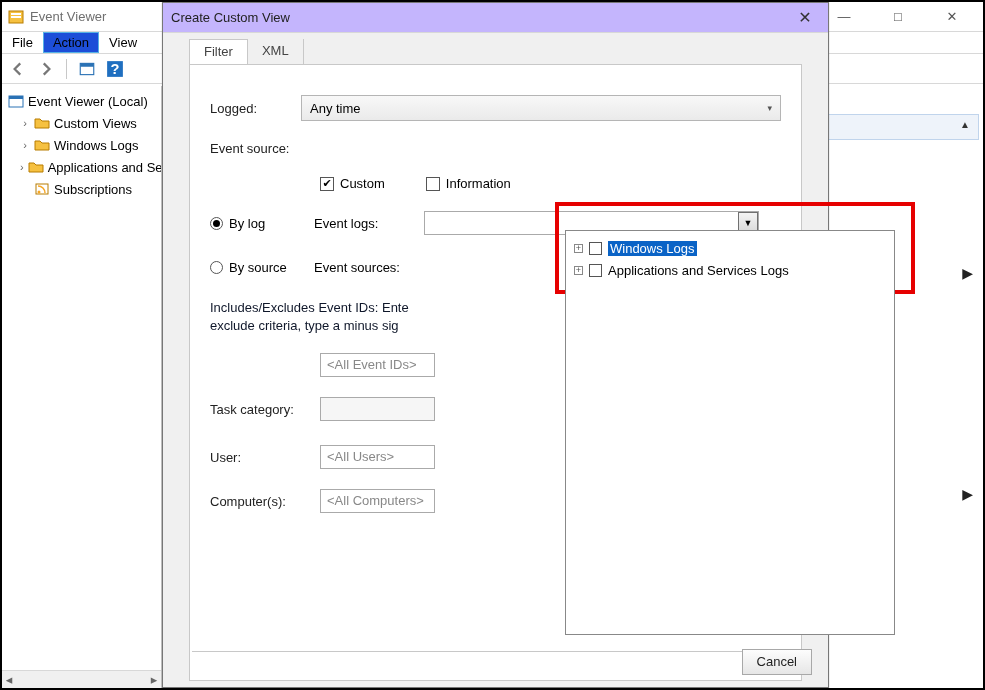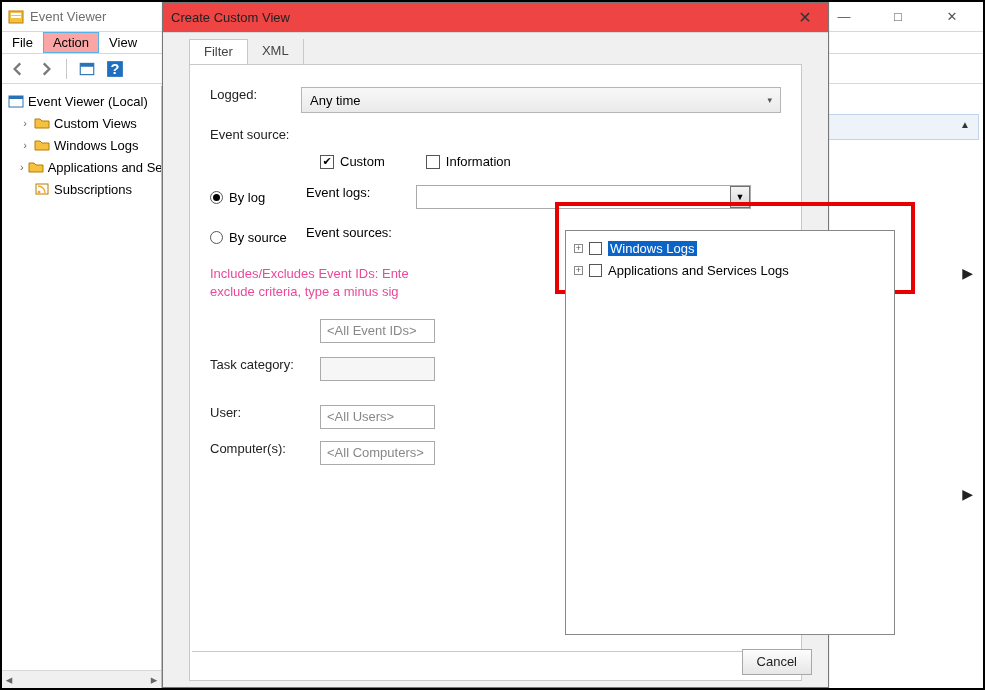--- a/index.html
+++ b/index.html
@@ -7,21 +7,21 @@
 
   
   .parent-window { position: absolute; inset: 0; background: #fff; }
   .pw-titlebar { display: flex; align-items: center; height: 30px; padding: 0 6px; background: #fff; border-bottom: 1px solid #d8d8d8; }
   .pw-icon { width: 16px; height: 16px; margin-right: 6px; display:inline-flex; }
   .pw-title { color: #6f6f6f; }
   .pw-caption { margin-left: auto; display:flex; gap: 28px; padding-right: 12px; }
   .pw-caption .cap { width: 26px; height: 22px; display:flex; align-items:center; justify-content:center; color:#555; }
   .pw-menubar { display:flex; height:22px; align-items:stretch; border-bottom:1px solid #d8d8d8; }
   .pw-menubar .mi { padding: 2px 10px; line-height:18px; }
-  .pw-menubar .mi.active { background:#fca5a5; border:1px solid #56b1e6; padding:1px 9px; }
+  .pw-menubar .mi.active { background:#1d4ed8; border:1px solid #56b1e6; padding:1px 9px; }
   .pw-toolbar { display:flex; height:30px; align-items:center; padding: 0 4px; gap:4px; border-bottom:1px solid #d8d8d8; }
   .tbtn { width:24px; height:24px; display:flex; align-items:center; justify-content:center; border:1px solid transparent; }
   .tbtn svg { width:18px; height:18px; }
   .tbsep { width:1px; height:20px; background:#c8c8c8; margin:0 4px; }
 
   .body-area { position:absolute; top:84px; bottom:0; left:0; right:0; }
 
   .tree-pane { position:absolute; left:0; top:0; bottom:0; width:160px; border-right:1px solid #c8c8c8; background:#fff; overflow:hidden; }
   .tree-root { padding:4px 0 4px 4px; white-space:nowrap; }
   .tree-row { display:flex; align-items:center; height:22px; gap:4px; padding-left:2px; }
@@ -34,57 +34,57 @@
 
   
   .actions-pane { position:absolute; right:0; top:0; bottom:0; width:155px; background:#fff; }
   .actions-header { background:#eef3fa; border:1px solid #c0d4ec; height:26px; margin:28px 4px 0 0; position:relative; }
   .actions-header::after{ content:"▲"; position:absolute; right:8px; top:4px; font-size:10px; color:#333;}
   .actions-item { margin:10px 4px; color:#222; }
   .actions-arrow { text-align:right; padding-right:10px; font-size:14px; color:#222; }
 
   
   .dialog { position:absolute; left:160px; top:0; width:667px; height:686px; background:#f0f0f0; border:1px solid #777; box-shadow: 0 0 0 1px rgba(0,0,0,.05); }
-  .dlg-titlebar { display:flex; align-items:center; height:30px; background:#ef4444; padding:0 8px; border-bottom:1px solid #d8d8d8;}
+  .dlg-titlebar { display:flex; align-items:center; height:30px; background:#c4b5fd; padding:0 8px; border-bottom:1px solid #d8d8d8;}
   .dlg-title { color:#222; }
   .dlg-close { margin-left:auto; width:30px; text-align:center; font-size:16px; color:#333; }
   .dlg-body { position:relative; padding:6px 26px; height:calc(100% - 30px); }
 
   .tabset { display:flex; border-bottom:1px solid #c8c8c8; height:26px; }
   .tab { padding:4px 14px 3px; border:1px solid #c8c8c8; border-bottom:none; background:#f0f0f0; color:#444; }
   .tab.active { background:#fff; position:relative; top:0px;}
   .tab:not(.active){ border-top:none; border-left:none; border-right:1px solid #c8c8c8;}
   .tabcontent { background:#fff; border:1px solid #c8c8c8; border-top:none; height: calc(100% - 26px); position:relative; padding:10px 20px 12px 20px; }
 
-  .form-row { display:flex; margin:12px 0; }
+  .form-row { display:flex; align-items:center; margin:20px 0; }
   .lbl { width:110px; color:#222; }
   .sel { flex:1; height:26px; border:1px solid #b5b5b5; background:linear-gradient(#f8f8f8,#eaeaea); padding:4px 8px; display:flex; align-items:center; justify-content:space-between;}
   .sel .caret { font-size:9px; color:#555; }
   .chk { display:inline-flex; align-items:center; gap:6px; }
   .chk .box { width:14px; height:14px; border:1px solid #555; background:#fff; display:inline-flex; align-items:center; justify-content:center; font-size:11px; }
   .chk .box.checked::after{ content:"✔"; font-size:11px; line-height:1; color:#000;}
 
   .radio { display:inline-flex; align-items:center; gap:6px; }
   .radio .circ { width:13px; height:13px; border-radius:50%; border:1px solid #555; background:#fff; display:inline-flex; align-items:center; justify-content:center;}
   .radio .circ.checked::after{ content:""; width:7px; height:7px; background:#000; border-radius:50%; }
 
-  .radio-lbl { width:96px; display:inline-flex; }
+  .radio-lbl { width:104px; display:inline-flex; }
 
   .sub-lbl { width:110px; }
 
   .dd-field { position:relative; width:345px; height:24px; border:1px solid #aaa; background:#fff; }
   .dd-btn { position:absolute; right:0; top:0; width:20px; height:22px; border:1px solid #707070; background:linear-gradient(#f4f4f4,#d8d8d8); display:flex; align-items:center; justify-content:center; font-size:9px;}
 
   .dd-btn2 { width:24px; height:24px; border:1px solid #a8a8a8; background:linear-gradient(#f4f4f4,#dcdcdc); display:flex; align-items:center; justify-content:center; font-size:9px; color:#555;}
 
   .txt { height:24px; border:1px solid #aaa; background:#fff; padding:3px 6px; color:#888; font-style:italic;}
   .txt.normal{ color:#888; font-style:normal;}
   .txt.disabled{ background:#f6f6f6; color:#aaa;}
 
-  .hint { color:#ec4899; margin:8px 0; line-height:1.4;}
+  .hint { color:#0f172a; margin:8px 0; line-height:1.4;}
 
   .btnrow { position:absolute; bottom:12px; right:16px; display:flex; gap:12px; }
   .btn { min-width:70px; height:26px; border:1px solid #a8a8a8; background:linear-gradient(#fdfdfd,#e6e6e6); padding:3px 14px; color:#222; line-height:18px;}
 
   
   .hl { position:absolute; border:4px solid #e60000; pointer-events:none; }
 
   
   .popup { position:absolute; background:#fff; border:1px solid #888; padding:6px 8px; }
   .popup .prow { display:flex; align-items:center; height:22px; gap:6px; white-space:nowrap; }

